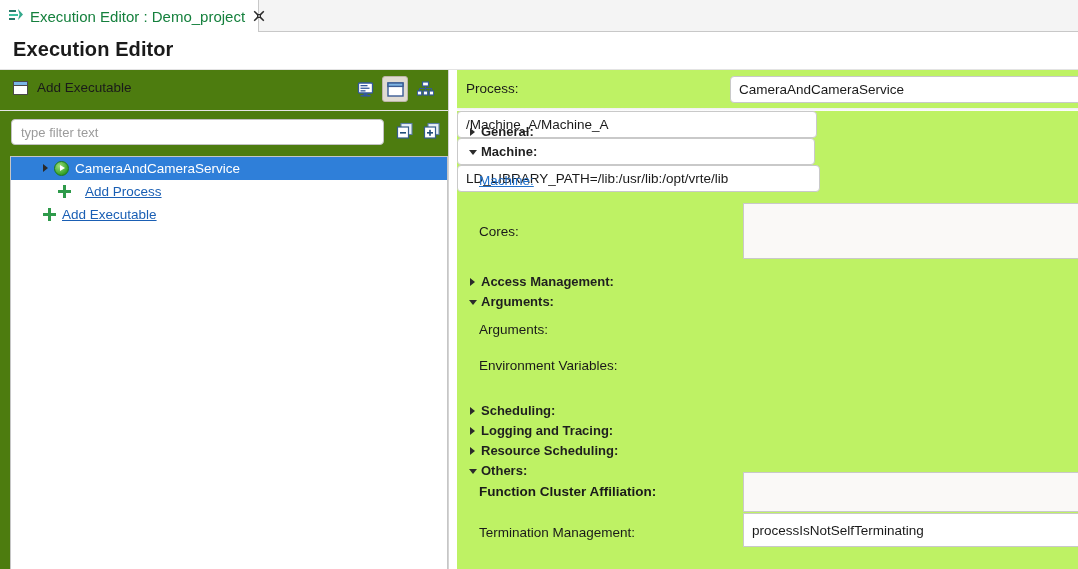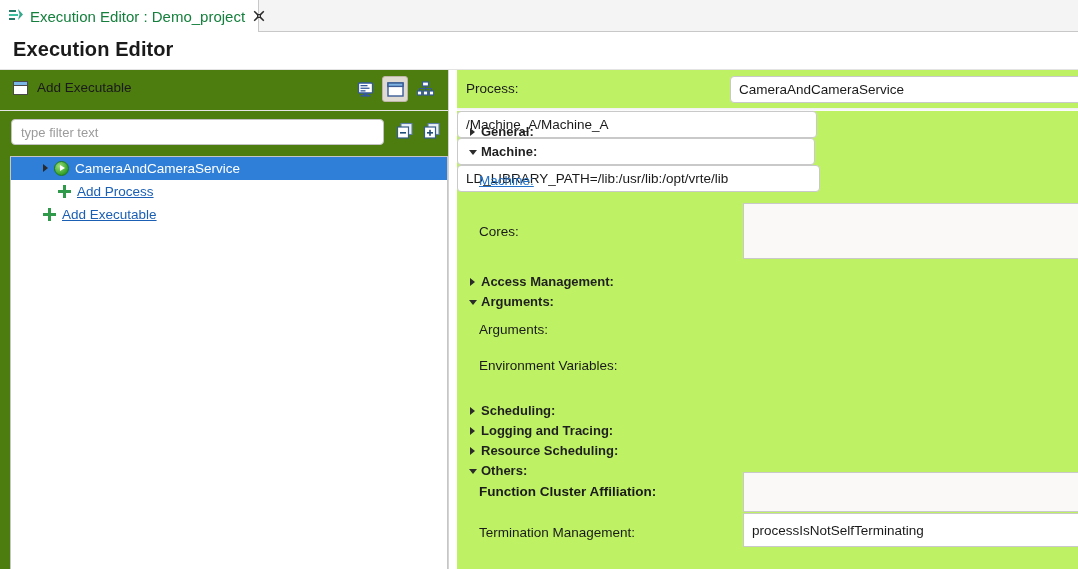--- a/index.html
+++ b/index.html
@@ -459,21 +459,21 @@
 
 
       <div class="tree-row selected" style="padding-left:27px;">
         <span class="twisty">
             <span class="arrow-right"></span>
           </span>
         <span class="proc-icon"></span>
         <span class="tree-text">CameraAndCameraService</span>
       </div>
 
-      <div class="tree-row" style="padding-left:47px;">
+      <div class="tree-row" style="padding-left:47px;gap:8px;">
         <span class="plus-icon"></span>
         <span class="tree-link">Add Process</span>
       </div>
 
       <div class="tree-row" style="padding-left:32px;">
         <span class="plus-icon"></span>
         <span class="tree-link">Add Executable</span>
       </div>
 
     </div>

